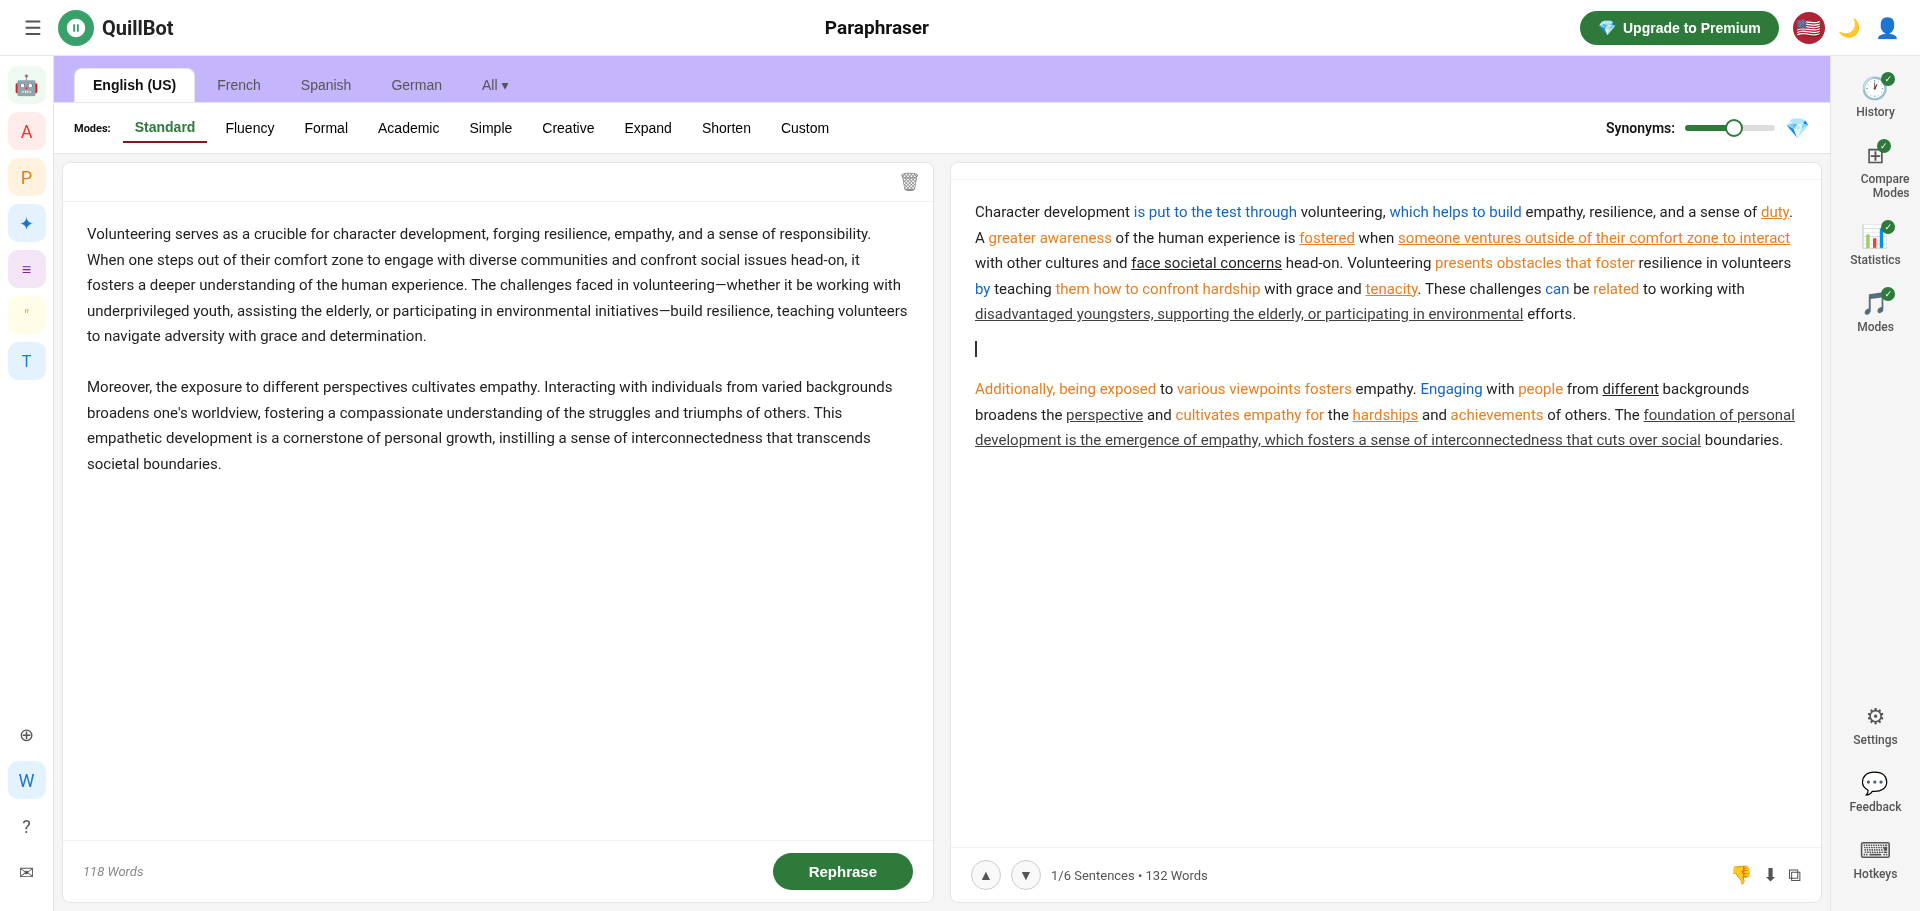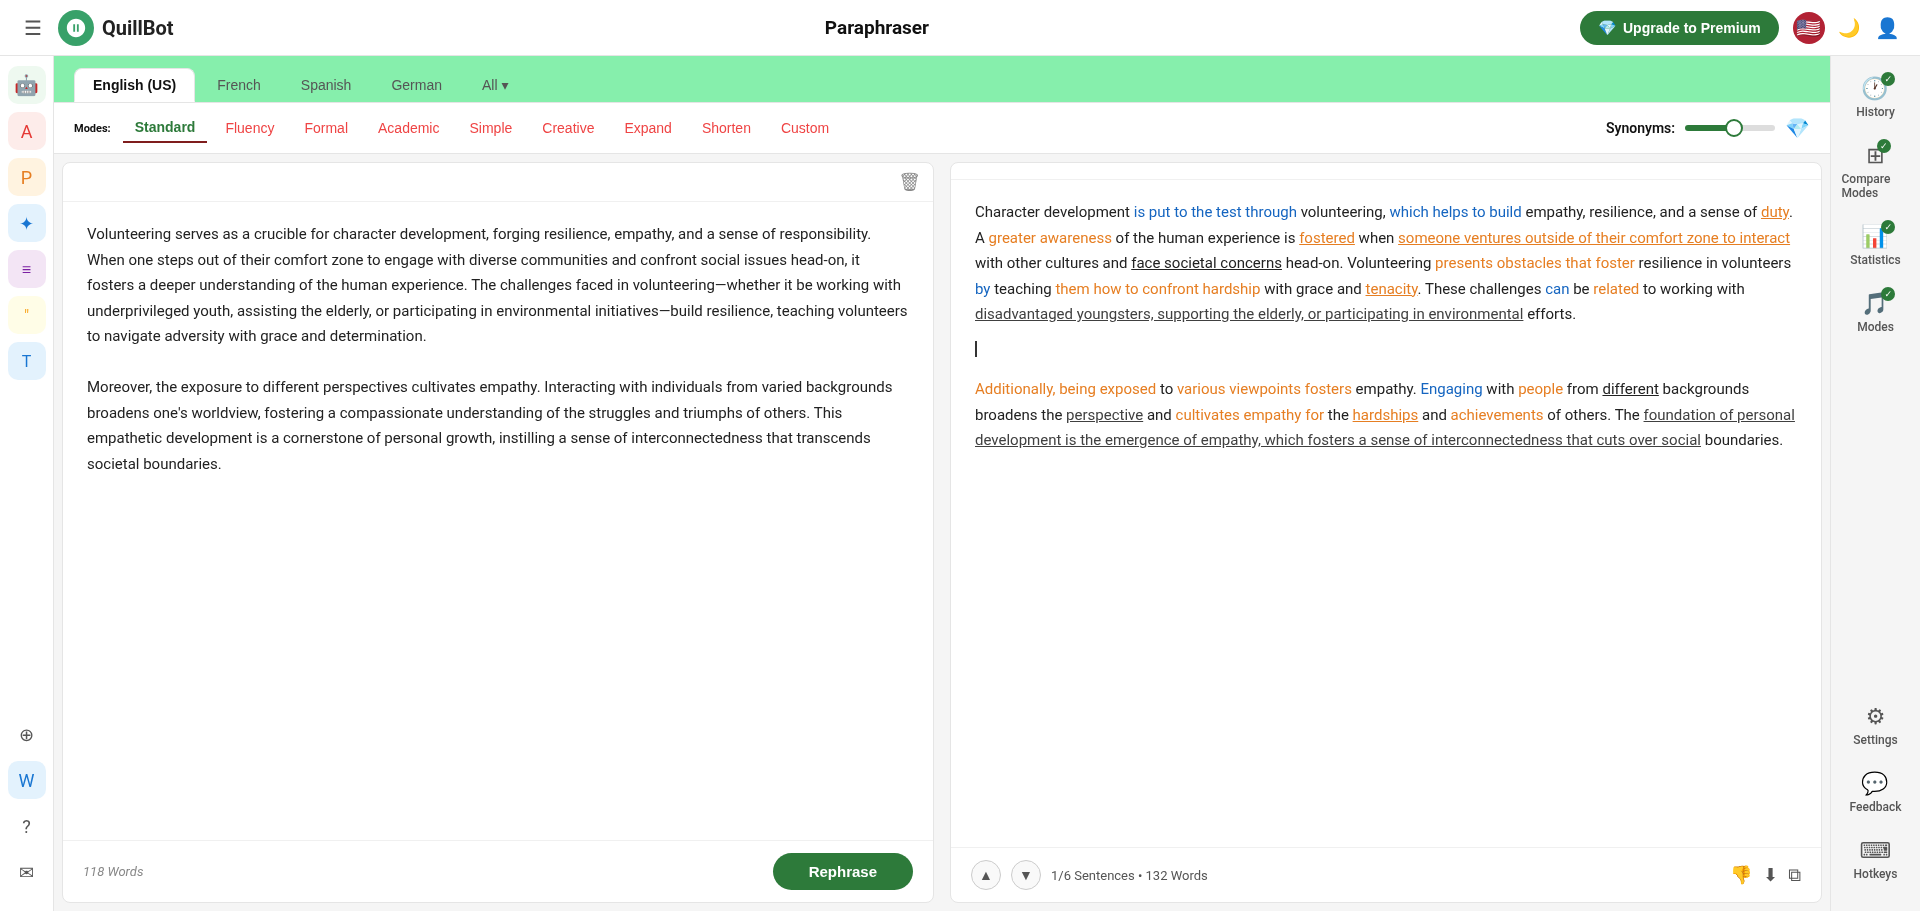--- a/index.html
+++ b/index.html
@@ -44,21 +44,21 @@
     .sidebar-icon.blue { background: #e3f2fd; color: #1976d2; }
     .sidebar-icon.purple { background: #f3e5f5; color: #7b1fa2; }
     .sidebar-icon.yellow { background: #fffde7; color: #f9a825; }
     .sidebar-bottom { margin-top: auto; display: flex; flex-direction: column; align-items: center; gap: 8px; padding-bottom: 10px; }
 
     
     .content-area { flex: 1; display: flex; flex-direction: column; overflow: hidden; background: #f5f5f5; }
 
     
     .lang-tabs {
-      background: #86efac; padding: 12px 20px 0 20px;
+      background: #c4b5fd; padding: 12px 20px 0 20px;
       display: flex; align-items: center; gap: 4px; flex-shrink: 0;
     }
     .lang-tab {
       padding: 8px 18px; border-radius: 8px 8px 0 0; font-size: 14px;
       cursor: pointer; color: #555; background: transparent; border: none;
       font-weight: 500;
     }
     .lang-tab.active {
       background: #fff; color: #111; font-weight: 600;
       border: 1px solid #e5e5e5; border-bottom: 1px solid #fff;
@@ -68,21 +68,21 @@
 
     
     .modes-bar {
       background: #fff; padding: 10px 20px; display: flex; align-items: center;
       gap: 6px; border-bottom: 1px solid #e5e5e5; flex-shrink: 0;
       border-top: 1px solid #e5e5e5;
     }
     .modes-label { font-size: 11px; font-weight: 700; color: #111; margin-right: 6px; }
     .mode-btn {
       padding: 6px 12px; border-radius: 6px; font-size: 14px; cursor: pointer;
-      color: #ef4444; background: transparent; border: none; font-weight: 500;
+      color: #000000; background: transparent; border: none; font-weight: 500;
     }
     .mode-btn.active { color: #2d7a3a; font-weight: 700; border-bottom: 2px solid #7f1d1d; border-radius: 0; }
     .synonyms-section { margin-left: auto; display: flex; align-items: center; gap: 10px; }
     .synonyms-label { font-size: 14px; font-weight: 600; color: #111; }
     .slider-track {
       width: 90px; height: 6px; background: linear-gradient(to right, #2d7a3a 50%, #ddd 50%);
       border-radius: 3px; position: relative; cursor: pointer;
     }
     .slider-thumb {
       width: 18px; height: 18px; background: #fff; border: 2px solid #2d7a3a;
@@ -140,21 +140,21 @@
       width: 90px; background: #f5f5f5; display: flex; flex-direction: column;
       align-items: center; padding: 10px 0; gap: 4px; flex-shrink: 0;
       border-left: 1px solid #e5e5e5;
     }
     .right-sidebar-item {
       display: flex; flex-direction: column; align-items: center;
       padding: 10px 6px; cursor: pointer; border-radius: 8px; width: 80px;
       gap: 4px;
     }
     .right-sidebar-item .icon { font-size: 22px; color: #555; position: relative; }
-    .right-sidebar-item .label { font-size: 12px; color: #555; font-weight: 500; text-align: left; }
+    .right-sidebar-item .label { font-size: 12px; color: #555; font-weight: 500; text-align: right; }
     .right-sidebar-item .badge {
       position: absolute; top: -4px; right: -6px;
       background: #2d7a3a; color: #fff; border-radius: 50%;
       width: 14px; height: 14px; font-size: 9px; display: flex;
       align-items: center; justify-content: center;
     }
     .right-sidebar-bottom { margin-top: auto; display: flex; flex-direction: column; align-items: center; gap: 4px; padding-bottom: 10px; }
 
     
     .cursor { display: inline-block; width: 2px; height: 16px; background: #333; vertical-align: middle; animation: blink 1s infinite; }

